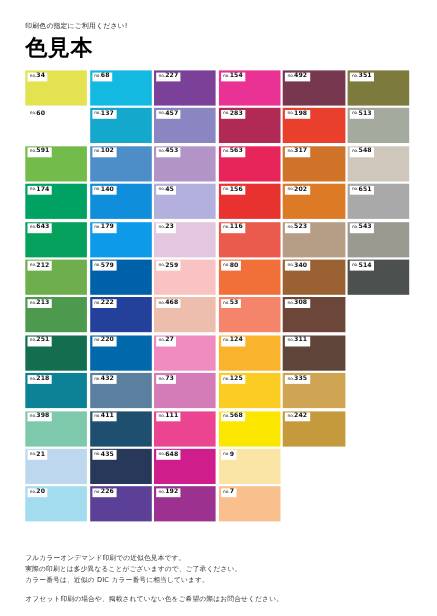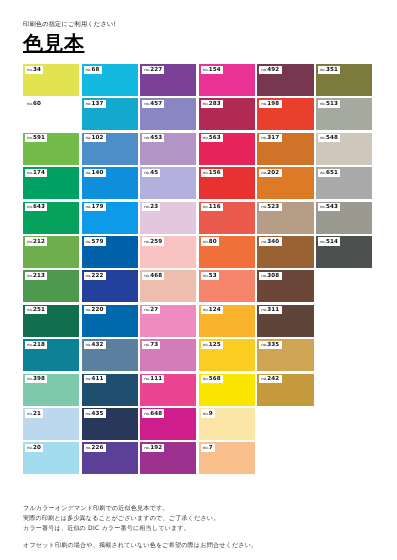--- a/index.html
+++ b/index.html
@@ -35,21 +35,20 @@
     margin: 0 0 6px 0;
     font-weight: 500;
   }
   .header-title {
     font-size: 20px;
     font-weight: bold;
     color: #000000;
     line-height: 1;
     margin: 0;
     letter-spacing: 0.5px;
-    text-decoration: underline;
   }
 
   
   .swatch-grid {
     position: absolute;
     left: 23px;
     top: 64px;
     width: 352px;
   }
   .swatch-row {

